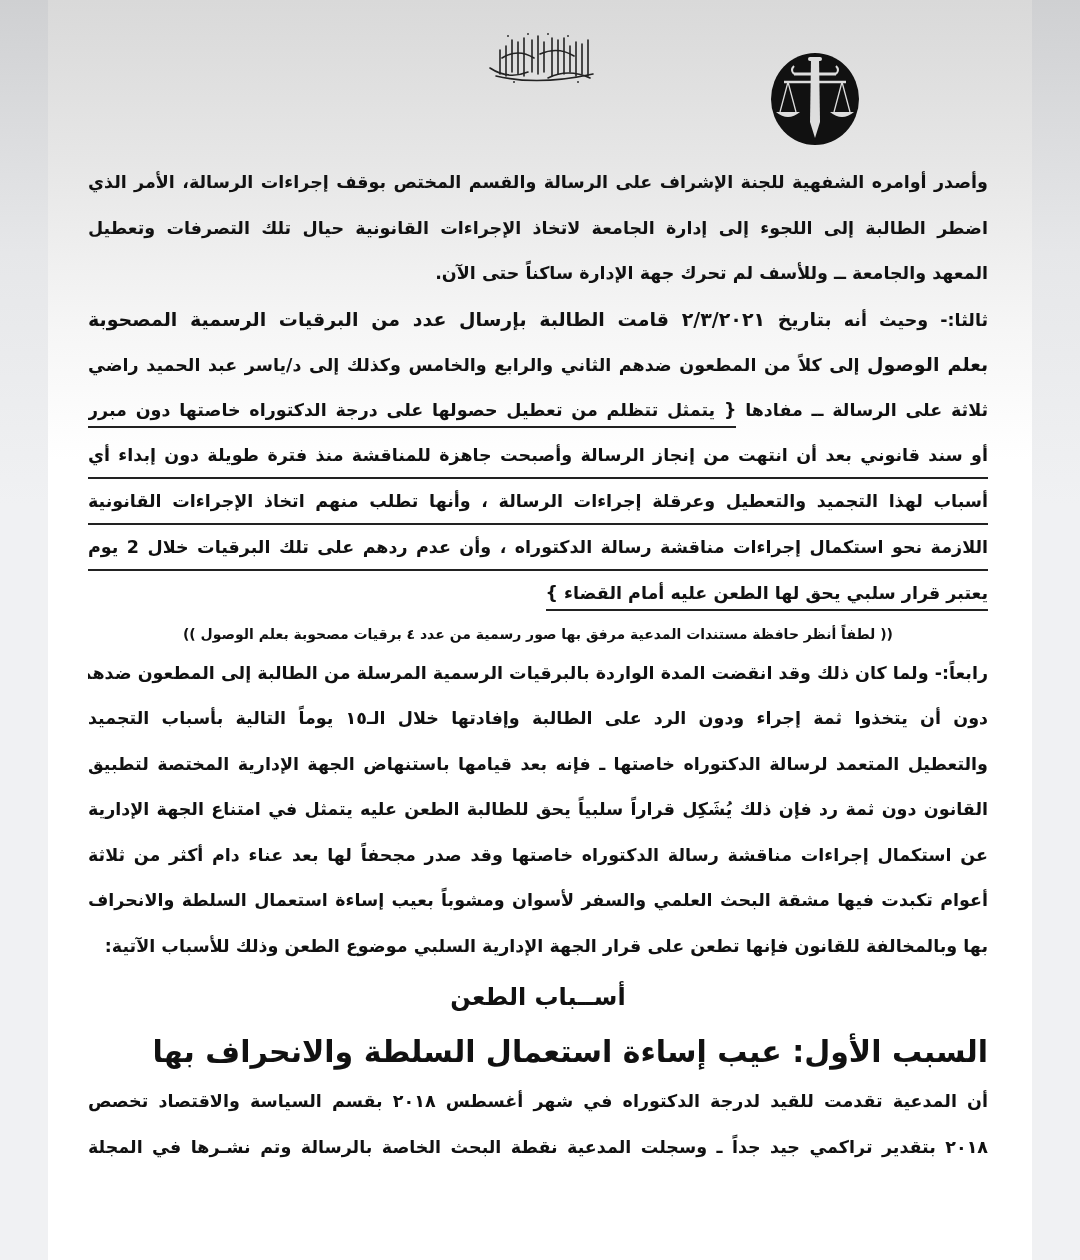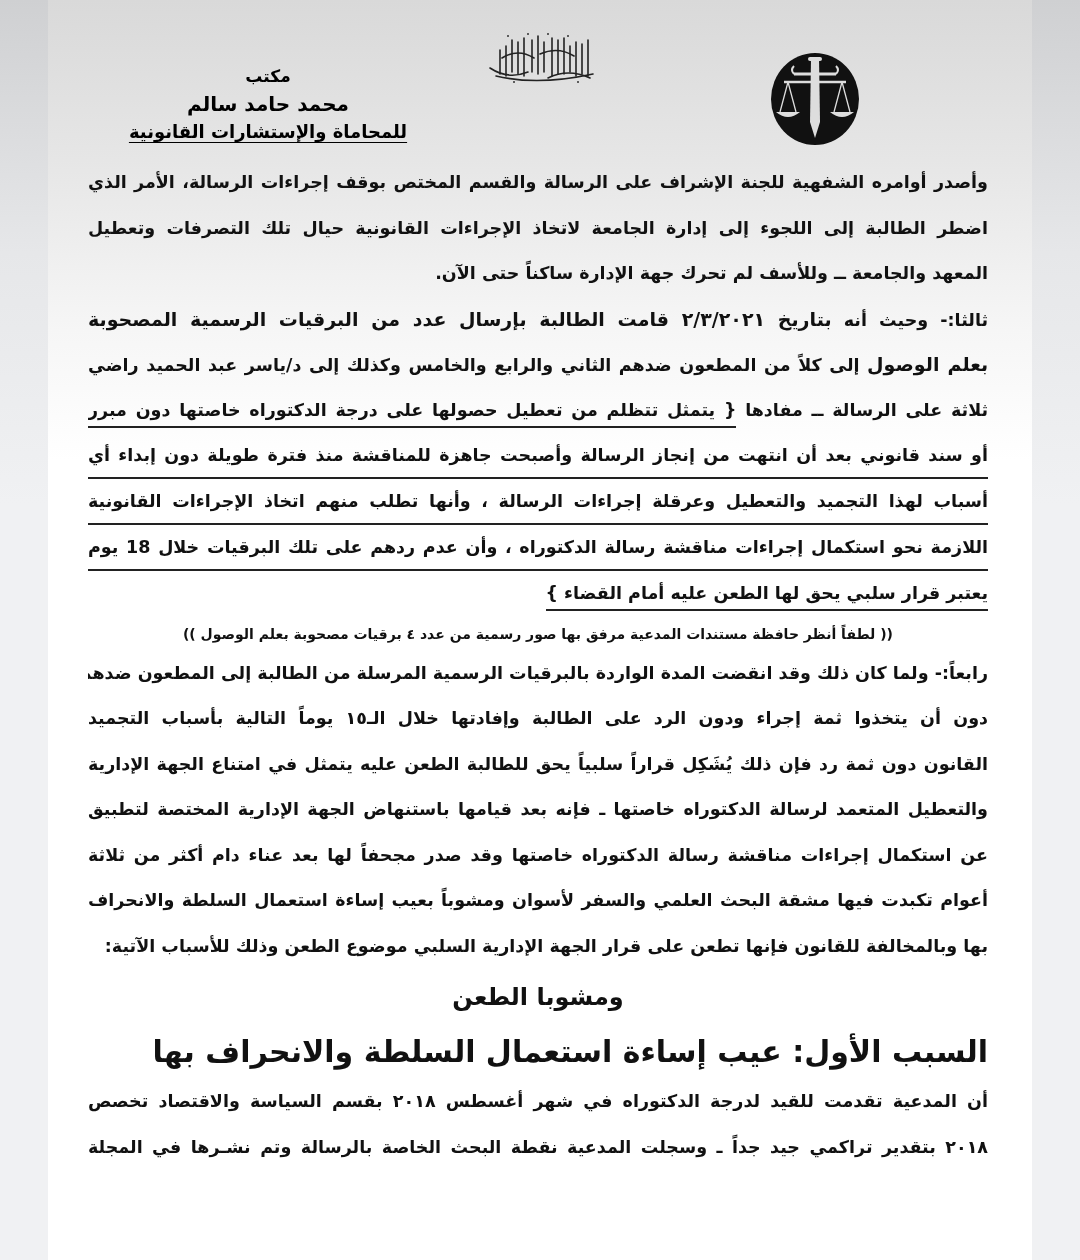--- a/index.html
+++ b/index.html
@@ -65,25 +65,20 @@
   </style>
 </head>
 <body>
 
 <div class="side-left"></div>
 <div class="side-right"></div>
 
 <div class="page">
 
   <div class="header">
-    <div class="office">
-      <div class="l1">مكتب</div>
-      <div class="l2">محمد حامد سالم</div>
-      <div class="l3">للمحاماة والإستشارات القانونية</div>
-    </div>
 
     <div class="basmala">
       <svg width="125" height="60" viewBox="0 0 125 60">
         <g stroke="#222" stroke-width="1.6" fill="none" stroke-linecap="round">
           <path d="M110 12 L110 48 M104 16 L104 46 M98 14 L98 48 M92 18 L92 44"></path>
           <path d="M86 10 L86 46 M80 12 L80 46 M74 10 L74 48"></path>
           <path d="M66 14 L66 44 M60 8 L60 46 M54 12 L54 44"></path>
           <path d="M46 10 L46 48 M40 14 L40 46 M34 12 L34 44 M28 18 L28 48 M22 22 L22 46"></path>
           <path d="M18 48 Q60 58 115 46"></path>
           <path d="M12 40 Q30 52 50 44 M70 50 Q90 40 112 50"></path>
@@ -138,42 +133,42 @@
       <div class="line">
         <span class="heavy">بعلم الوصول</span>
         <span>إلى كلاً من المطعون ضدهم الثاني والرابع والخامس وكذلك إلى د/ياسر عبد الحميد راضي</span>
       </div>
       <div class="line">
         <span>ثلاثة على الرسالة ــ مفادها</span>
         <span class="ul-part">{ يتمثل تتظلم من تعطيل حصولها على درجة الدكتوراه خاصتها دون مبرر</span>
       </div>
       <div class="line ul">أو سند قانوني بعد أن انتهت من إنجاز الرسالة وأصبحت جاهزة للمناقشة منذ فترة طويلة دون إبداء أي</div>
       <div class="line ul">أسباب لهذا التجميد والتعطيل وعرقلة إجراءات الرسالة ، وأنها تطلب منهم اتخاذ الإجراءات القانونية</div>
-      <div class="line ul">اللازمة نحو استكمال إجراءات مناقشة رسالة الدكتوراه ، وأن عدم ردهم على تلك البرقيات خلال 18 يوم</div>
+      <div class="line ul">اللازمة نحو استكمال إجراءات مناقشة رسالة الدكتوراه ، وأن عدم ردهم على تلك البرقيات خلال 2 يوم</div>
       <div class="line last">
         <span class="ul-part">يعتبر قرار سلبي يحق لها الطعن عليه أمام القضاء }</span>
       </div>
     </div>
 
     <div class="note">(( لطفاً أنظر حافظة مستندات المدعية مرفق بها صور رسمية من عدد ٤ برقيات مصحوبة بعلم الوصول ))</div>
 
     <div>
       <div class="line">
         <span class="label-heavy">رابعاً:-</span>
         <span>ولما كان ذلك وقد انقضت المدة الواردة بالبرقيات الرسمية المرسلة من الطالبة إلى المطعون ضدهم</span>
       </div>
       <div class="line">دون أن يتخذوا ثمة إجراء ودون الرد على الطالبة وإفادتها خلال الـ١٥ يوماً التالية بأسباب التجميد</div>
+      <div class="line">والتعطيل المتعمد لرسالة الدكتوراه خاصتها ـ فإنه بعد قيامها باستنهاض الجهة الإدارية المختصة لتطبيق</div>
       <div class="line">القانون دون ثمة رد فإن ذلك يُشَكِل قراراً سلبياً يحق للطالبة الطعن عليه يتمثل في امتناع الجهة الإدارية</div>
-      <div class="line">والتعطيل المتعمد لرسالة الدكتوراه خاصتها ـ فإنه بعد قيامها باستنهاض الجهة الإدارية المختصة لتطبيق</div>
       <div class="line">عن استكمال إجراءات مناقشة رسالة الدكتوراه خاصتها وقد صدر مجحفاً لها بعد عناء دام أكثر من ثلاثة</div>
       <div class="line">أعوام تكبدت فيها مشقة البحث العلمي والسفر لأسوان ومشوباً بعيب إساءة استعمال السلطة والانحراف</div>
       <div class="line last">بها وبالمخالفة للقانون فإنها تطعن على قرار الجهة الإدارية السلبي موضوع الطعن وذلك للأسباب الآتية:</div>
     </div>
 
-    <div class="section-title">ومشوبا الطعن</div>
+    <div class="section-title">أســباب الطعن</div>
     <div class="reason-title">السبب الأول: عيب إساءة استعمال السلطة والانحراف بها</div>
 
     <div>
       <div class="line">أن المدعية تقدمت للقيد لدرجة الدكتوراه في شهر أغسطس ٢٠١٨ بقسم السياسة والاقتصاد تخصص</div>
       <div class="line">٢٠١٨ بتقدير تراكمي جيد جداً ـ وسجلت المدعية نقطة البحث الخاصة بالرسالة وتم نشـرها في المجلة</div>
     </div>
   </div>
 </div>
 
 </body></html>

